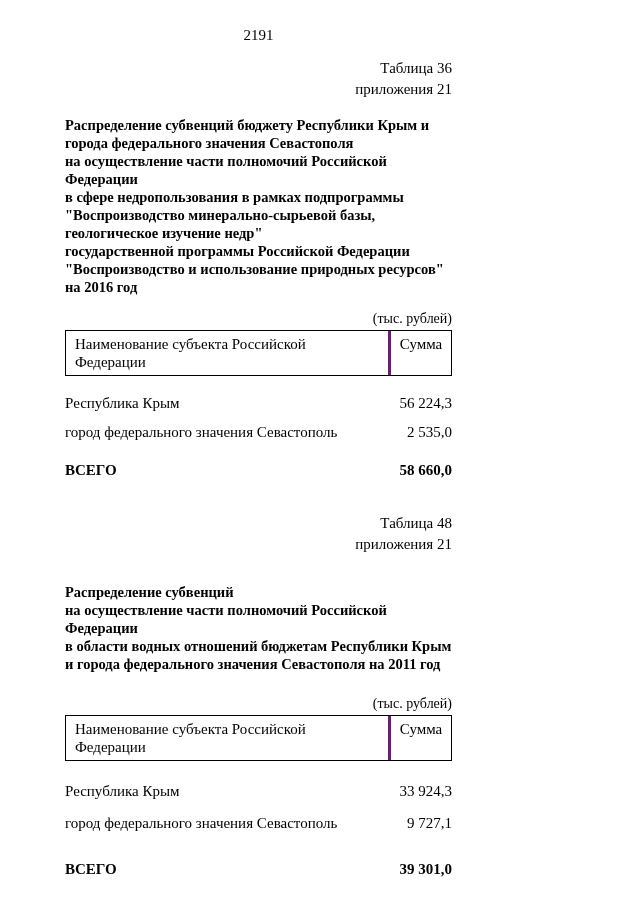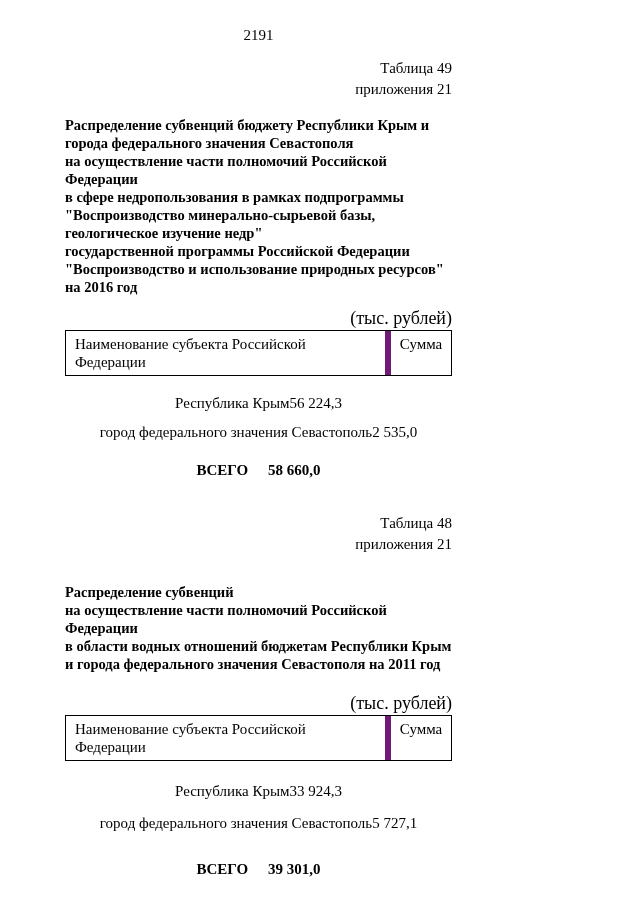--- a/index.html
+++ b/index.html
@@ -32,45 +32,45 @@
   .title {
     font-weight: bold;
     font-size: 14.5px;
     line-height: 18px;
     white-space: pre-line;
   }
   .title-1 { margin-top: 16px; }
   .title-2 { margin-top: 28px; }
   .units {
     text-align: right;
-    font-size: 18px;
+    font-size: 14px;
     line-height: 17px;
   }
   .units-1 { margin-top: 14px; }
   .units-2 { margin-top: 22px; }
   .tbl-head {
     display: flex;
     border: 1px solid #000;
     margin-top: 3px;
     font-size: 15px;
     line-height: 18px;
   }
   .tbl-head .col-name {
     width: 325px;
-    border-right: 6px solid #701a75;
+    border-right: 3px solid #701a75;
     padding: 4px 8px 4px 9px;
   }
   .tbl-head .col-sum {
     flex: 1;
     text-align: center;
     padding: 4px 8px;
   }
   .data-row {
     display: flex;
-    justify-content: center;
+    justify-content: space-between;
     align-items: baseline;
     font-size: 15px;
     line-height: 18px;
   }
   .row-1a { margin-top: 18px; }
   .row-2a { margin-top: 11px; }
   .total-a { margin-top: 20px; }
   .row-1b { margin-top: 21px; }
   .row-2b { margin-top: 14px; }
   .total-b { margin-top: 28px; }
@@ -78,21 +78,21 @@
   .data-row .val { text-align: right; }
 </style>
 </head>
 <body>
 
 <div class="page">
 
   <div class="page-number">2191</div>
 
   <div class="ref ref-1">
-    <div>Таблица 49</div>
+    <div>Таблица 36</div>
     <div>приложения 21</div>
   </div>
 
   <div class="title title-1">Распределение субвенций бюджету Республики Крым и
 города федерального значения Севастополя
 на осуществление части полномочий Российской Федерации
 в сфере недропользования в рамках подпрограммы
 "Воспроизводство минерально-сырьевой базы,
 геологическое изучение недр"
 государственной программы Российской Федерации
@@ -134,20 +134,20 @@
     <div class="col-name">Наименование субъекта Российской Федерации</div>
     <div class="col-sum">Сумма</div>
   </div>
 
   <div class="data-row row-1b">
     <span class="name">Республика Крым</span>
     <span class="val">33 924,3</span>
   </div>
   <div class="data-row row-2b">
     <span class="name">город федерального значения Севастополь</span>
-    <span class="val">5 727,1</span>
+    <span class="val">9 727,1</span>
   </div>
   <div class="data-row total total-b">
     <span class="name">ВСЕГО</span>
     <span class="val">39 301,0</span>
   </div>
 
 </div>
 
 </body></html>

